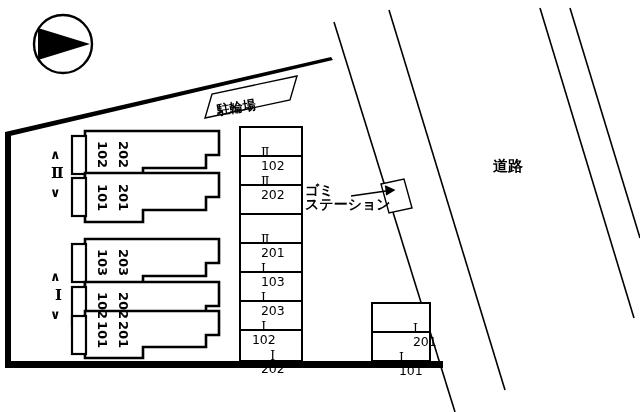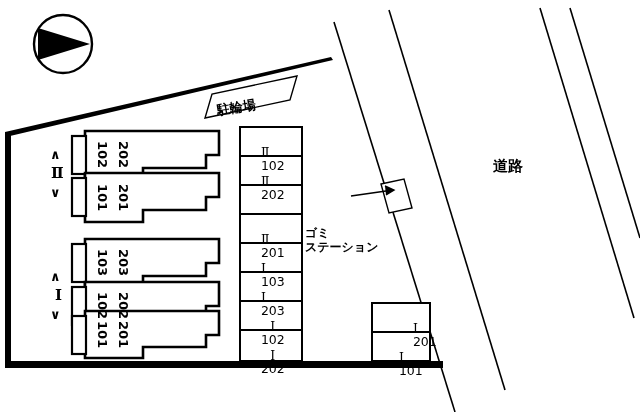--- a/index.html
+++ b/index.html
@@ -53,21 +53,21 @@
     font-size: 13px;
     font-weight: bold;
     color: #000;
   }
   .jp {
     font-family: "DejaVu Sans", "Liberation Sans", sans-serif;
     font-weight: bold;
   }
   .road-lbl { font-size: 15px; }
   .bike-lbl { font-size: 13px; transform: rotate(-9deg); transform-origin: left top; }
-  .gomi-lbl { font-size: 12px; line-height: 1.15; margin-top: 45px; }
+  .gomi-lbl { font-size: 14px; line-height: 1.15; }
 </style>
 </head>
 <body>
 
 <div id="stage">
 
   <svg width="640" height="412" viewBox="0 0 640 412">
 
     <g stroke="#000" fill="none" stroke-width="1.6">
       <line x1="334" y1="22" x2="455" y2="412"></line>
@@ -168,21 +168,21 @@
     <span>201</span>
   </div>
   <div class="lbl stall-lbl" style="left:245px; top:249px;">
     <span class="rn">Ⅰ</span>
     <span>103</span>
   </div>
   <div class="lbl stall-lbl" style="left:245px; top:278px;">
     <span class="rn">Ⅰ</span>
     <span>203</span>
   </div>
-  <div class="lbl stall-lbl" style="left:245px; top:307px;text-align:center;">
+  <div class="lbl stall-lbl" style="left:236px; top:307px;text-align:center;">
     <span class="rn">Ⅰ</span>
     <span>102</span>
   </div>
   <div class="lbl stall-lbl" style="left:245px; top:336px;text-align:center;">
     <span class="rn">Ⅰ</span>
     <span>202</span>
   </div>
 
   <div class="lbl stall-lbl" style="left:397px; top:309px;">
     <span class="rn">Ⅰ</span>

